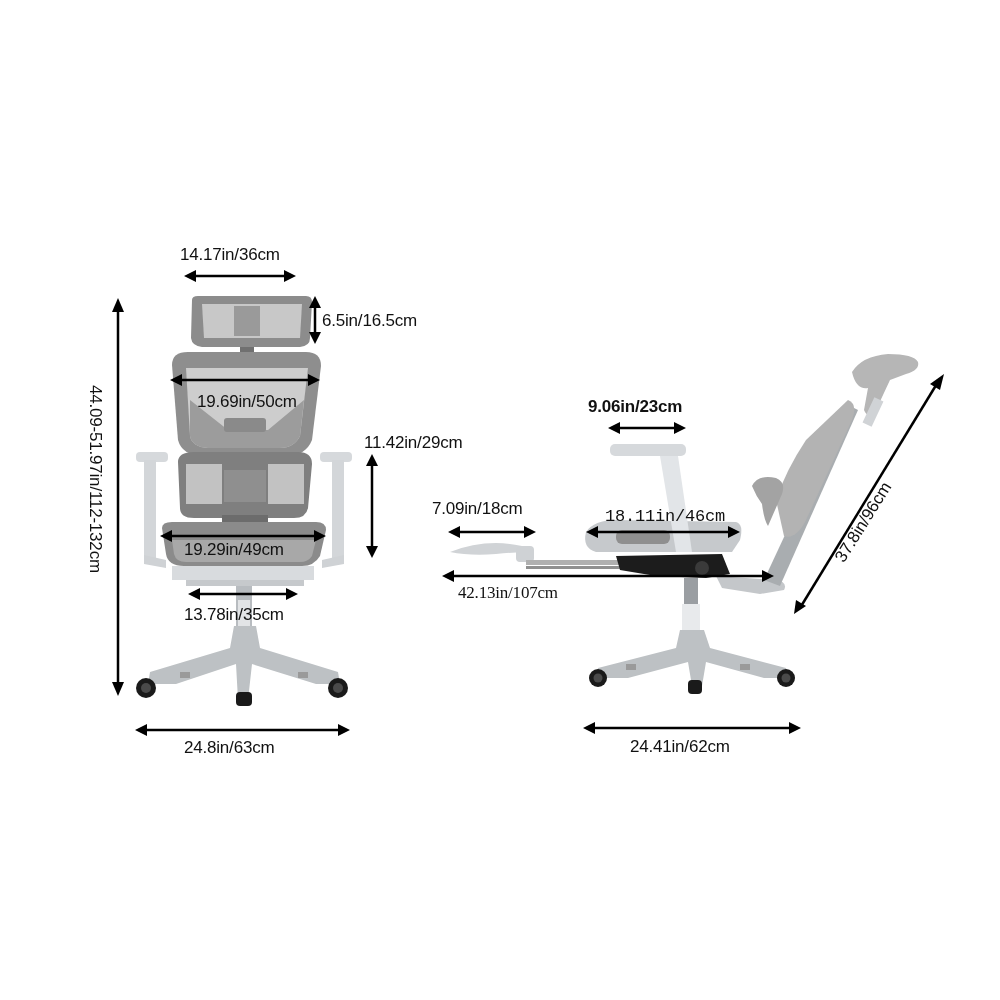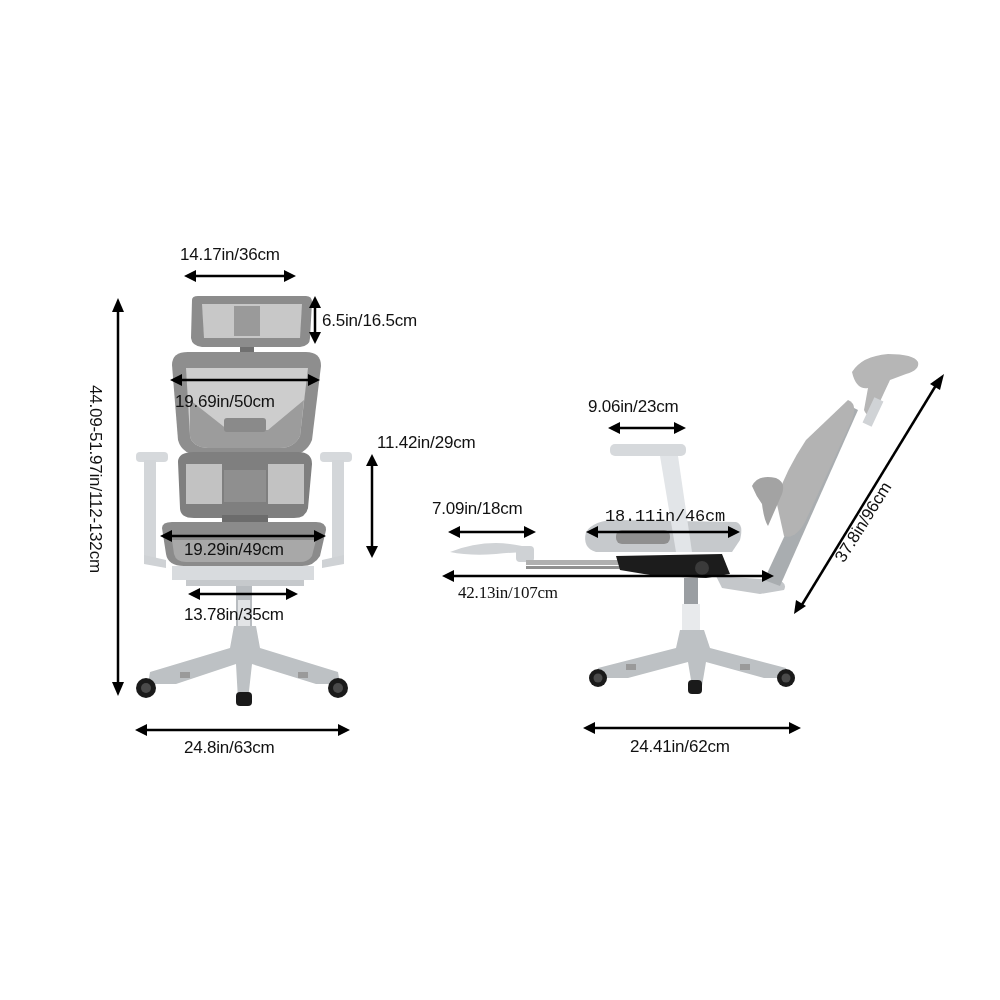--- a/index.html
+++ b/index.html
@@ -162,27 +162,27 @@
       <polygon points="778,614 780,600 790,606" stroke="none"></polygon>
 
       <line x1="576" y1="728" x2="776" y2="728"></line>
       <polygon points="567,728 579,722 579,734" stroke="none"></polygon>
       <polygon points="785,728 773,722 773,734" stroke="none"></polygon>
     </g>
   </svg>
 
   <div class="lbl" style="left:164px; top:246px;">14.17in/36cm</div>
   <div class="lbl" style="left:306px; top:312px;">6.5in/16.5cm</div>
-  <div class="lbl" style="left:159px; top:393px;">19.69in/50cm</div>
+  <div class="lbl" style="left:159px; top:393px;padding-left:22px;">19.69in/50cm</div>
   <div class="lbl vert" style="left:70px; top:385px; transform: rotate(90deg) translate(0, -18px);">44.09-51.97in/112-132cm</div>
-  <div class="lbl" style="left:348px; top:434px;margin-left:13px;">11.42in/29cm</div>
+  <div class="lbl" style="left:348px; top:434px;">11.42in/29cm</div>
   <div class="lbl" style="left:168px; top:541px;">19.29in/49cm</div>
   <div class="lbl" style="left:168px; top:606px;">13.78in/35cm</div>
   <div class="lbl" style="left:168px; top:739px;">24.8in/63cm</div>
 
-  <div class="lbl" style="left:572px; top:398px;">9.06in/23cm</div>
+  <div class="lbl" style="left:572px; top:398px;font-weight:bold;">9.06in/23cm</div>
   <div class="lbl" style="left:416px; top:500px;">7.09in/18cm</div>
   <div class="lbl" style="left:589px; top:508px;font-family:Liberation Mono, monospace;">18.11in/46cm</div>
   <div class="lbl" style="left:442px; top:584px;font-family:Liberation Serif, serif;">42.13in/107cm</div>
   <div class="lbl" style="left:816px; top:556px; transform: rotate(-58deg); transform-origin: left top;">37.8in/96cm</div>
   <div class="lbl" style="left:614px; top:738px;">24.41in/62cm</div>
 
 </div>
 
 </body></html>

